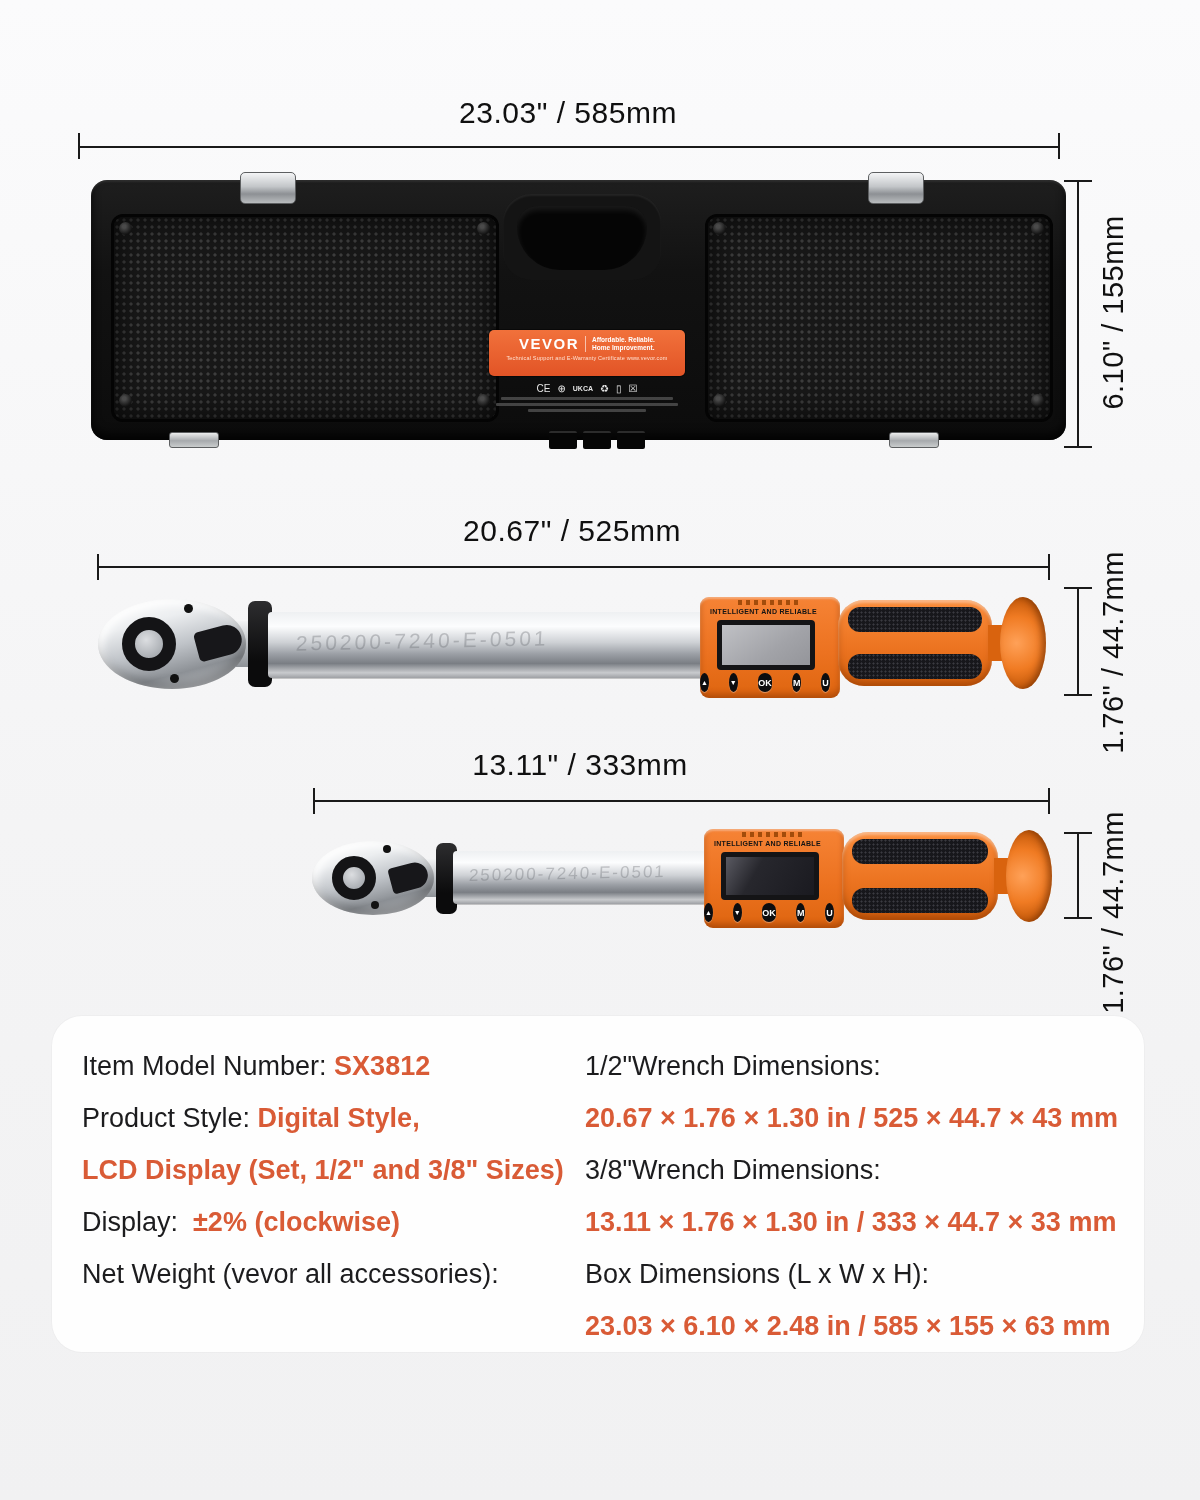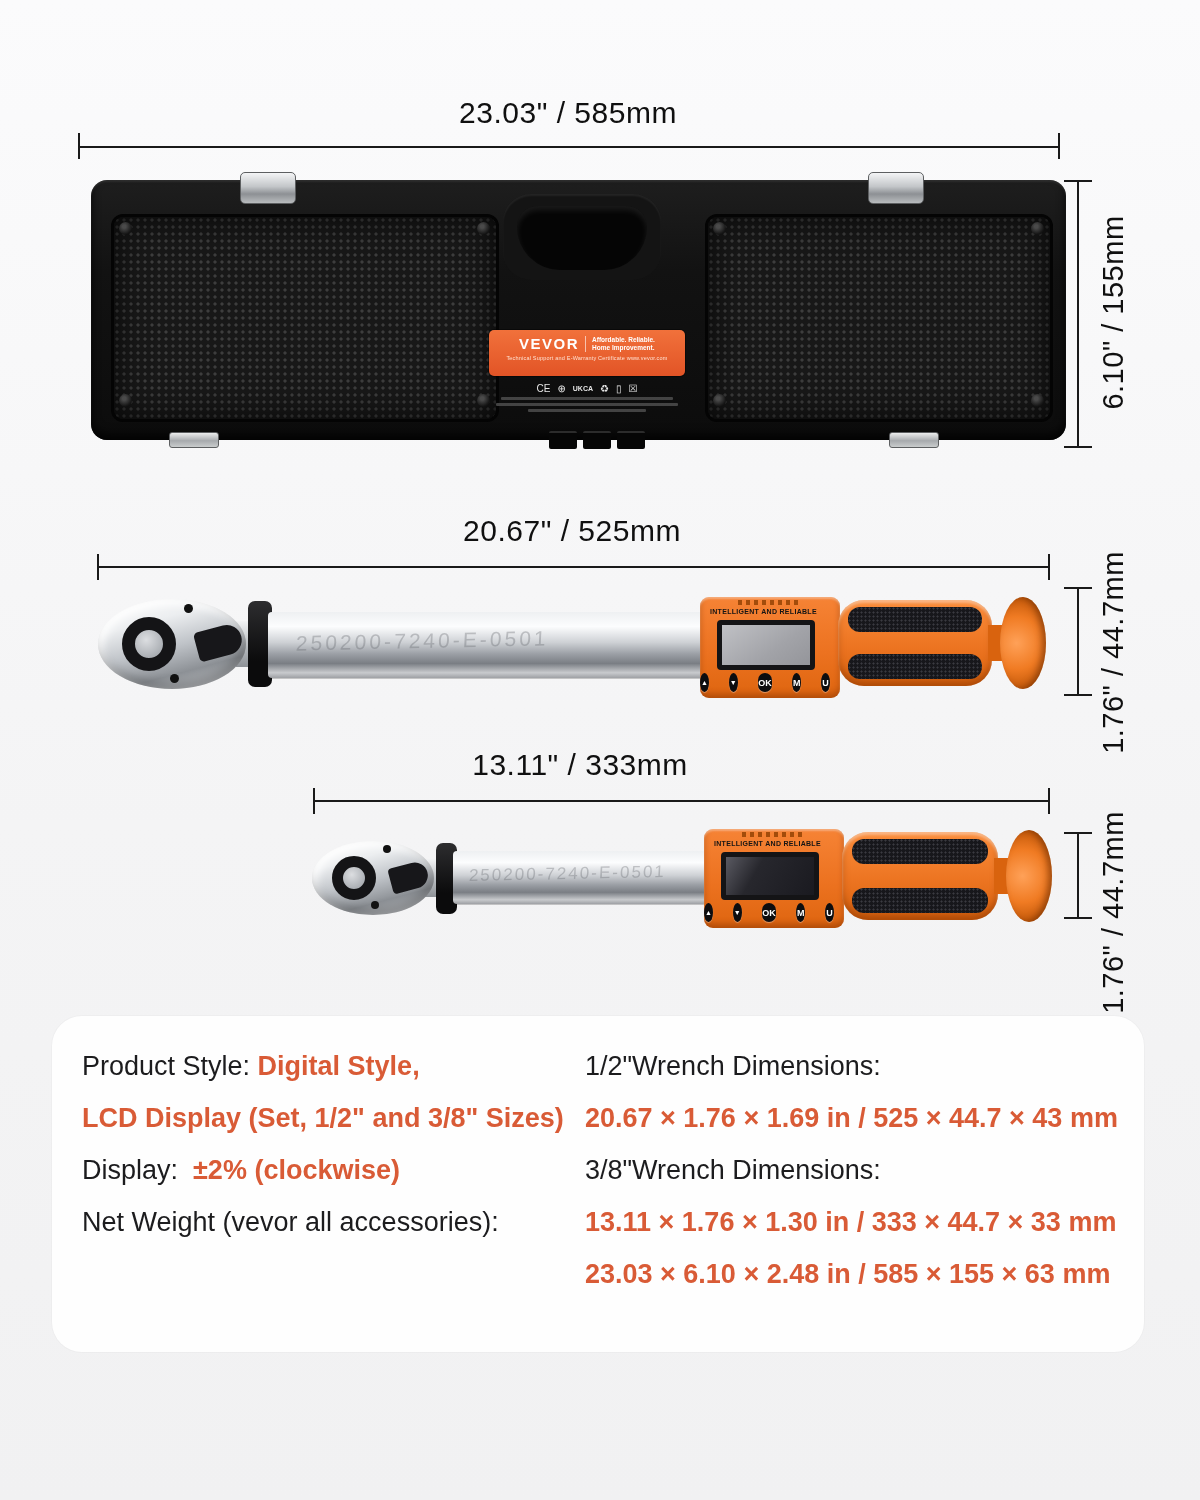--- a/index.html
+++ b/index.html
@@ -245,27 +245,29 @@
     <div class="cap" style="left:1006px;top:830px;width:46px;height:92px;"></div>
   </div>
 
   <div class="tickh" style="left:1064px;top:832px;"></div>
   <div class="tickh" style="left:1064px;top:917px;"></div>
   <div class="vline" style="left:1077px;top:833px;height:85px;"></div>
   <div class="vdimlabel" style="left:953px;top:896px;">1.76" / 44.7mm</div>
 
   <div class="spec-panel">
     <div class="spec-col" style="left:30px;width:500px;">
+      <div class="spec-row"><span class="spec-label">Item Model Number: </span><span class="spec-value">SX3812</span></div>
       <div class="spec-row"><span class="spec-label">Product Style: </span><span class="spec-value">Digital Style,</span></div>
       <div class="spec-row"><span class="spec-label"></span><span class="spec-value">LCD Display (Set, 1/2" and 3/8" Sizes)</span></div>
       <div class="spec-row"><span class="spec-label">Display:  </span><span class="spec-value">±2% (clockwise)</span></div>
       <div class="spec-row"><span class="spec-label">Net Weight (vevor all accessories):</span><span class="spec-value"></span></div>
     </div>
     <div class="spec-col" style="left:533px;width:545px;">
       <div class="spec-row"><span class="spec-label">1/2"Wrench Dimensions:</span><span class="spec-value"></span></div>
-      <div class="spec-row"><span class="spec-label"></span><span class="spec-value">20.67 × 1.76 × 1.69 in / 525 × 44.7 × 43 mm</span></div>
+      <div class="spec-row"><span class="spec-label"></span><span class="spec-value">20.67 × 1.76 × 1.30 in / 525 × 44.7 × 43 mm</span></div>
       <div class="spec-row"><span class="spec-label">3/8"Wrench Dimensions:</span><span class="spec-value"></span></div>
       <div class="spec-row"><span class="spec-label"></span><span class="spec-value">13.11 × 1.76 × 1.30 in / 333 × 44.7 × 33 mm</span></div>
+      <div class="spec-row"><span class="spec-label">Box Dimensions (L x W x H):</span><span class="spec-value"></span></div>
       <div class="spec-row"><span class="spec-label"></span><span class="spec-value">23.03 × 6.10 × 2.48 in / 585 × 155 × 63 mm</span></div>
     </div>
   </div>
 
 </div>
 
 </body></html>

